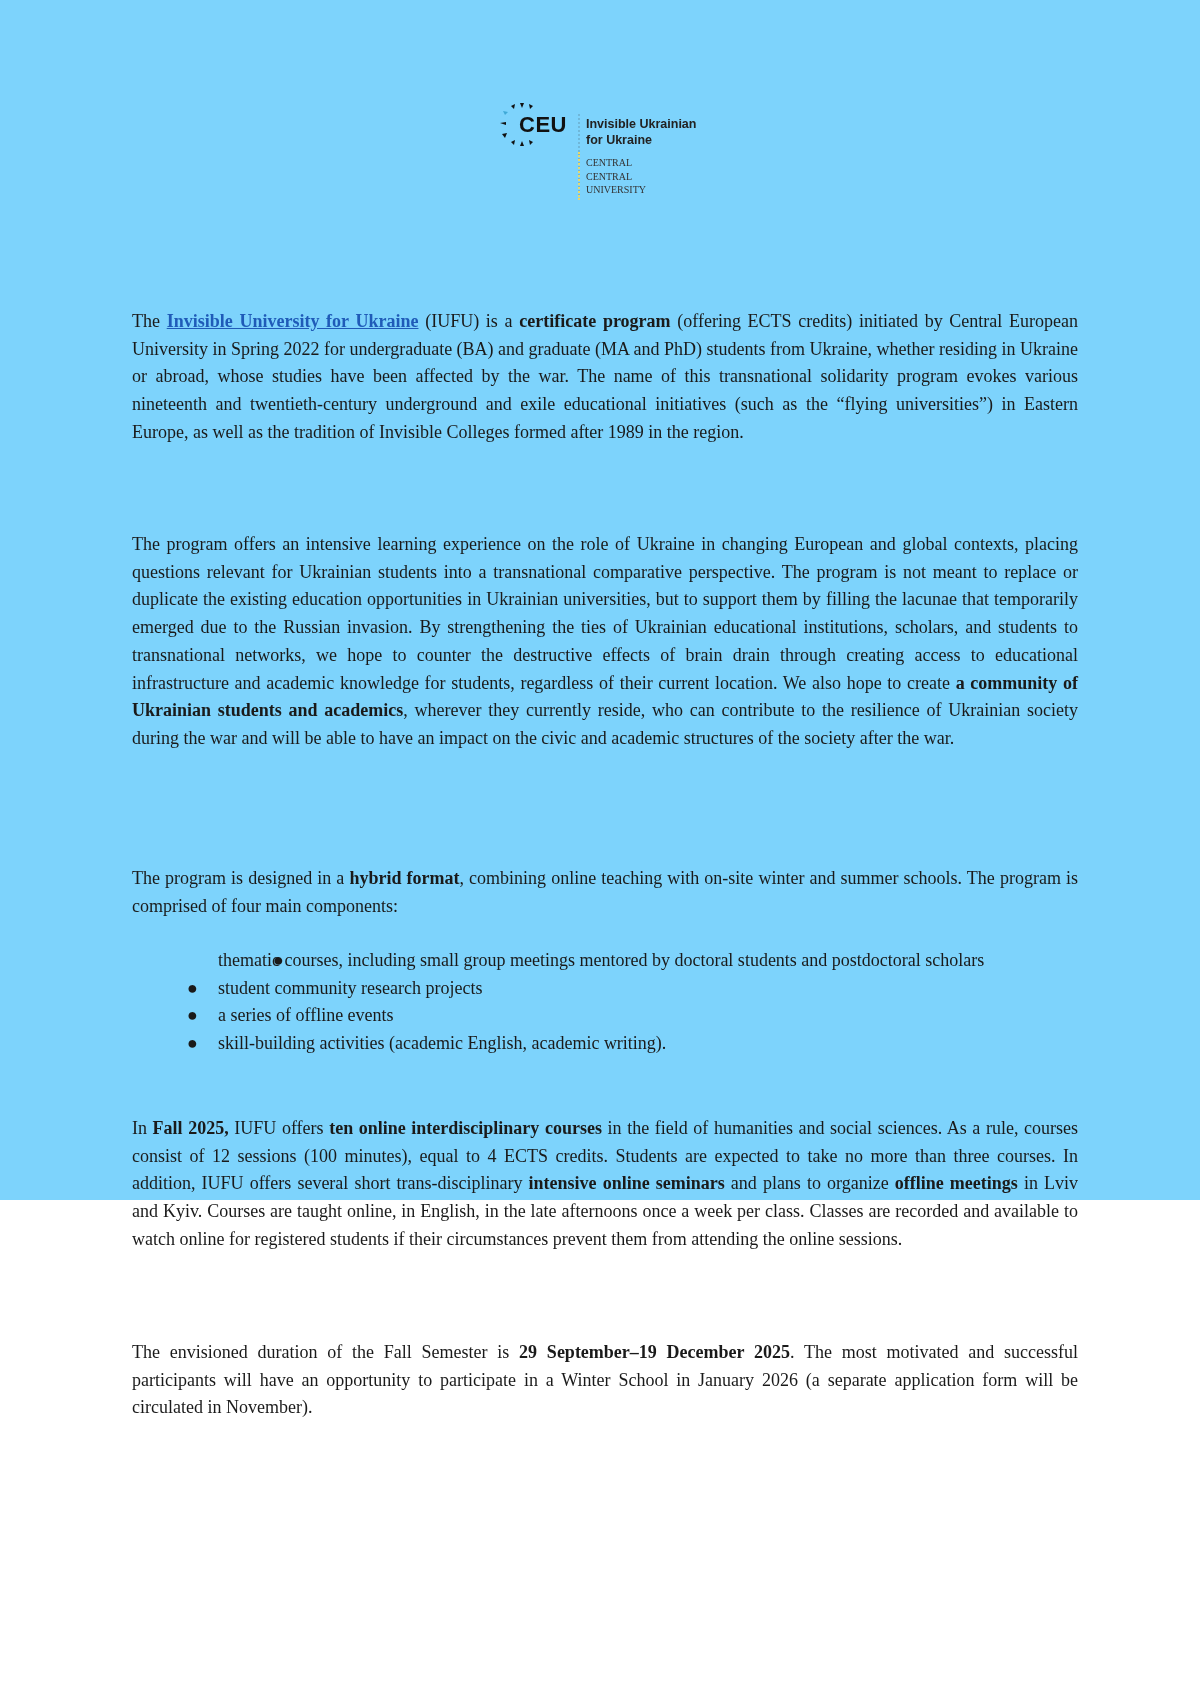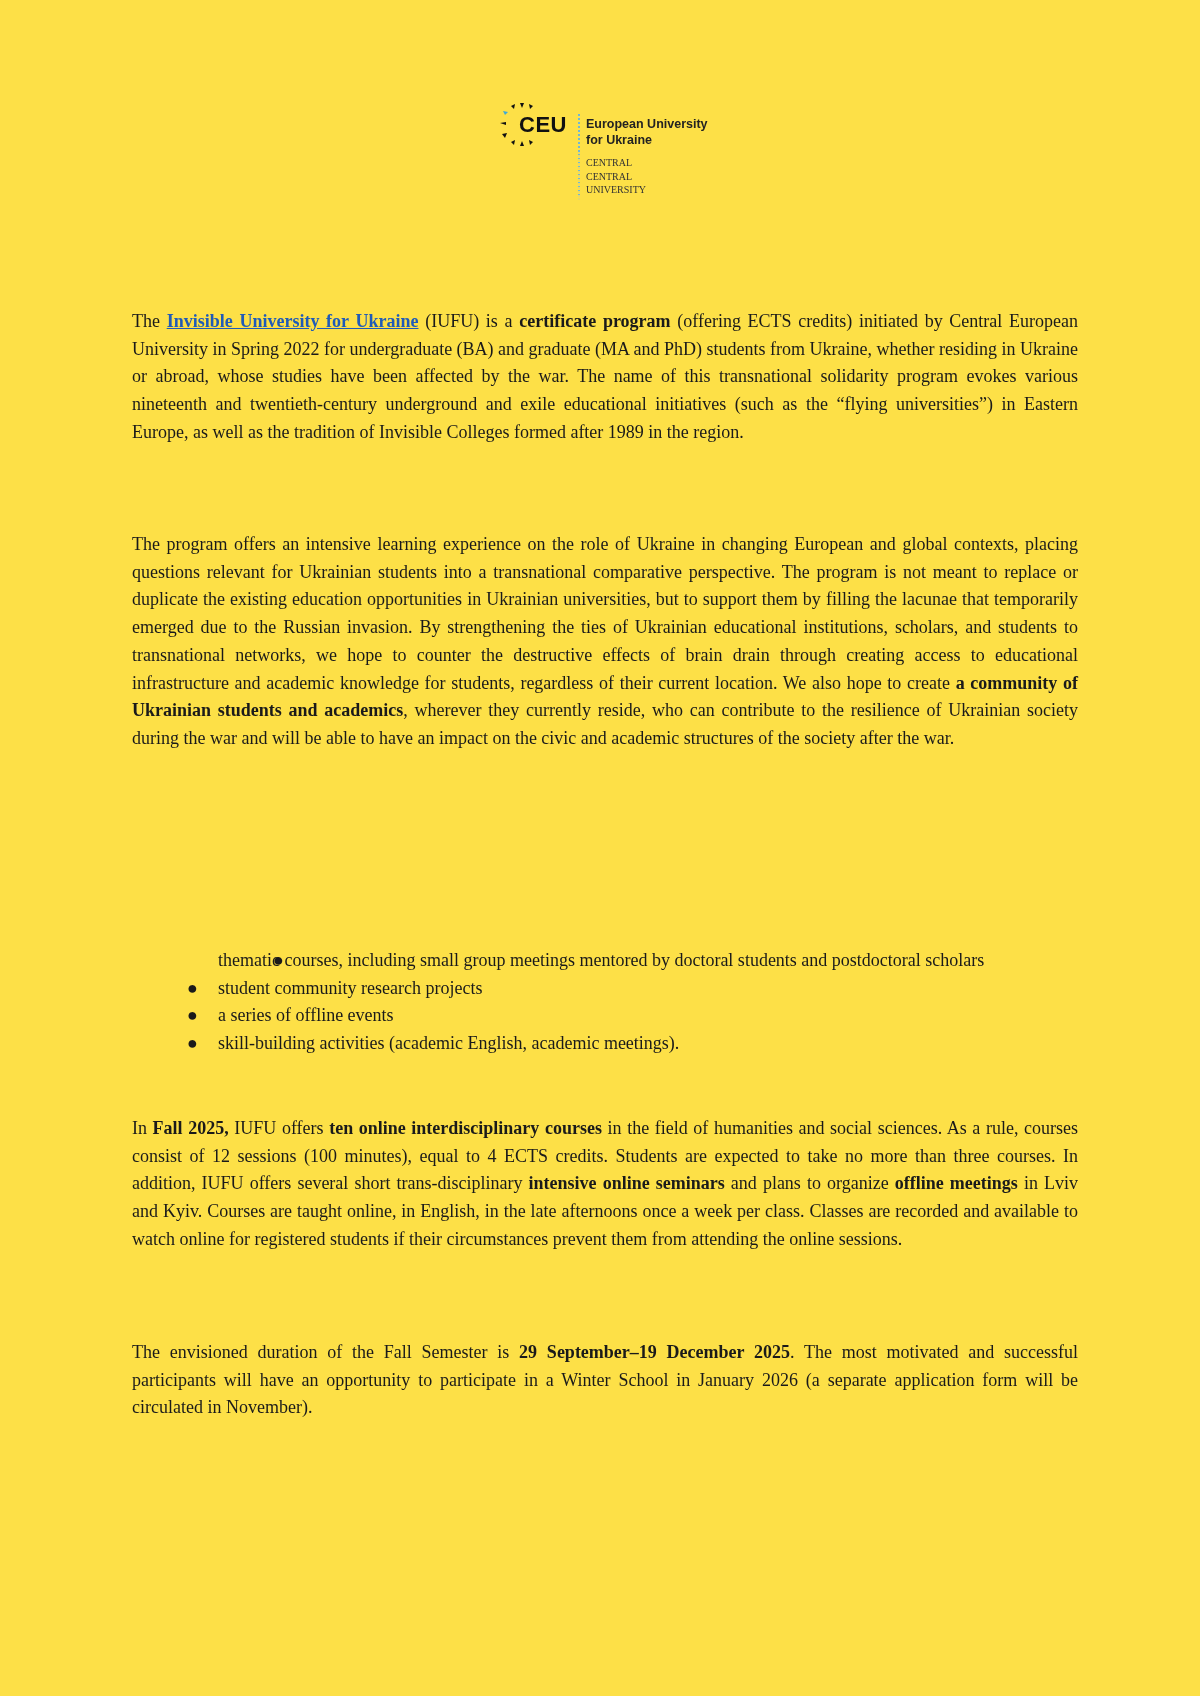--- a/index.html
+++ b/index.html
@@ -1,18 +1,18 @@
 <!DOCTYPE html>
 <html><head>
 <meta charset="utf-8">
 <style>
   html, body { margin: 0; padding: 0; background: #ffffff; }
   body { width: 1200px; height: 1696px; position: relative; overflow: hidden; }
   .page {
-    position: absolute; left: 0; top: 0; width: 1200px; height: 1696px; background: #fde047;
+    position: absolute; left: 0; top: 0; width: 1200px; height: 1200px; background: #7dd3fc;
     font-family: "Liberation Serif", serif; color: #1a1a1a;
   }
   
   .logo { position: absolute; left: 498px; top: 100px; width: 210px; height: 100px; }
   .logo .mark { position: absolute; left: 0; top: 0; width: 78px; height: 50px; }
   .logo .ceu { position: absolute; left: 21px; top: 12px; font-family: "Liberation Sans", sans-serif; font-weight: bold; font-size: 22px; color: #111; letter-spacing: 0.5px; }
   .logo .divider { position: absolute; left: 80px; top: 14px; width: 0; height: 86px; border-left: 2px dotted #6fb7d9; }
   .logo .divider.lower { top: 52px; height: 48px; border-left-color: #e8d86a; }
   .logo .iu { position: absolute; left: 88px; top: 16px; font-family: "Liberation Sans", sans-serif; font-weight: bold; font-size: 12.5px; line-height: 16px; color: #222; }
   .logo .ceu-full { position: absolute; left: 88px; top: 56px; font-family: Liberation Serif, serif; font-size: 10px; line-height: 13.5px; color: #333; }
@@ -50,45 +50,48 @@
       <polygon points="2,23 8,22 8,25" fill="#111"></polygon>
       <polygon points="4,34 9,33 7,38" fill="#111"></polygon>
       <polygon points="13,42 17,40 16,45" fill="#111"></polygon>
       <polygon points="22,46 24,41 26,46" fill="#111"></polygon>
       <polygon points="31,40 35,42 32,45" fill="#111"></polygon>
     </svg>
     <span class="ceu">CEU</span>
     <div class="divider"></div>
     <div class="divider lower"></div>
     <div class="iu">
-      <div>European University</div>
+      <div>Invisible Ukrainian</div>
       <div>for Ukraine</div>
     </div>
     <div class="ceu-full">
       <div>CENTRAL</div>
       <div>CENTRAL</div>
       <div>UNIVERSITY</div>
     </div>
   </div>
 
 
   <div class="body p1">
     <p><span>The </span><a class="link">Invisible University for Ukraine</a><span> (IUFU) is a </span><b>certificate program</b><span> (offering ECTS credits) initiated by Central European University in Spring 2022 for undergraduate (BA) and graduate (MA and PhD) students from Ukraine, whether residing in Ukraine or abroad, whose studies have been affected by the war. The name of this transnational solidarity program evokes various nineteenth and twentieth-century underground and exile educational initiatives (such as the “flying universities”) in Eastern Europe, as well as the tradition of Invisible Colleges formed after 1989 in the region.</span></p>
   </div>
 
   <div class="body p2">
     <p><span>The program offers an intensive learning experience on the role of Ukraine in changing European and global contexts, placing questions relevant for Ukrainian students into a transnational comparative perspective. The program is not meant to replace or duplicate the existing education opportunities in Ukrainian universities, but to support them by filling the lacunae that temporarily emerged due to the Russian invasion. By strengthening the ties of Ukrainian educational institutions, scholars, and students to transnational networks, we hope to counter the destructive effects of brain drain through creating access to educational infrastructure and academic knowledge for students, regardless of their current location. We also hope to create </span><b>a community of Ukrainian students and academics</b><span>, wherever they currently reside, who can contribute to the resilience of Ukrainian society during the war and will be able to have an impact on the civic and academic structures of the society after the war.</span></p>
   </div>
 
+  <div class="body p3">
+    <p><span>The program is designed in a </span><b>hybrid format</b><span>, combining online teaching with on-site winter and summer schools. The program is comprised of four main components:</span></p>
+  </div>
 
   <div class="body lst">
     <div class="li wrap"><span class="bullet">●</span><span>thematic courses, including small group meetings mentored by doctoral students and postdoctoral scholars</span></div>
     <div class="li"><span class="bullet">●</span><span>student community research projects</span></div>
     <div class="li"><span class="bullet">●</span><span>a series of offline events</span></div>
-    <div class="li"><span class="bullet">●</span><span>skill-building activities (academic English, academic meetings).</span></div>
+    <div class="li"><span class="bullet">●</span><span>skill-building activities (academic English, academic writing).</span></div>
   </div>
 
   <div class="body p4">
     <p><span>In </span><b>Fall 2025,</b><span> IUFU offers </span><b>ten online interdisciplinary courses</b><span> in the field of humanities and social sciences. As a rule, courses consist of 12 sessions (100 minutes), equal to 4 ECTS credits. Students are expected to take no more than three courses. In addition, IUFU offers several short trans-disciplinary </span><b>intensive online seminars</b><span> and plans to organize </span><b>offline meetings</b><span> in Lviv and Kyiv. Courses are taught online, in English, in the late afternoons once a week per class. Classes are recorded and available to watch online for registered students if their circumstances prevent them from attending the online sessions.</span></p>
   </div>
 
   <div class="body p5">
     <p><span>The envisioned duration of the Fall Semester is </span><b>29 September–19 December 2025</b><span>. The most motivated and successful participants will have an opportunity to participate in a Winter School in January 2026 (a separate application form will be circulated in November).</span></p>
   </div>
 

